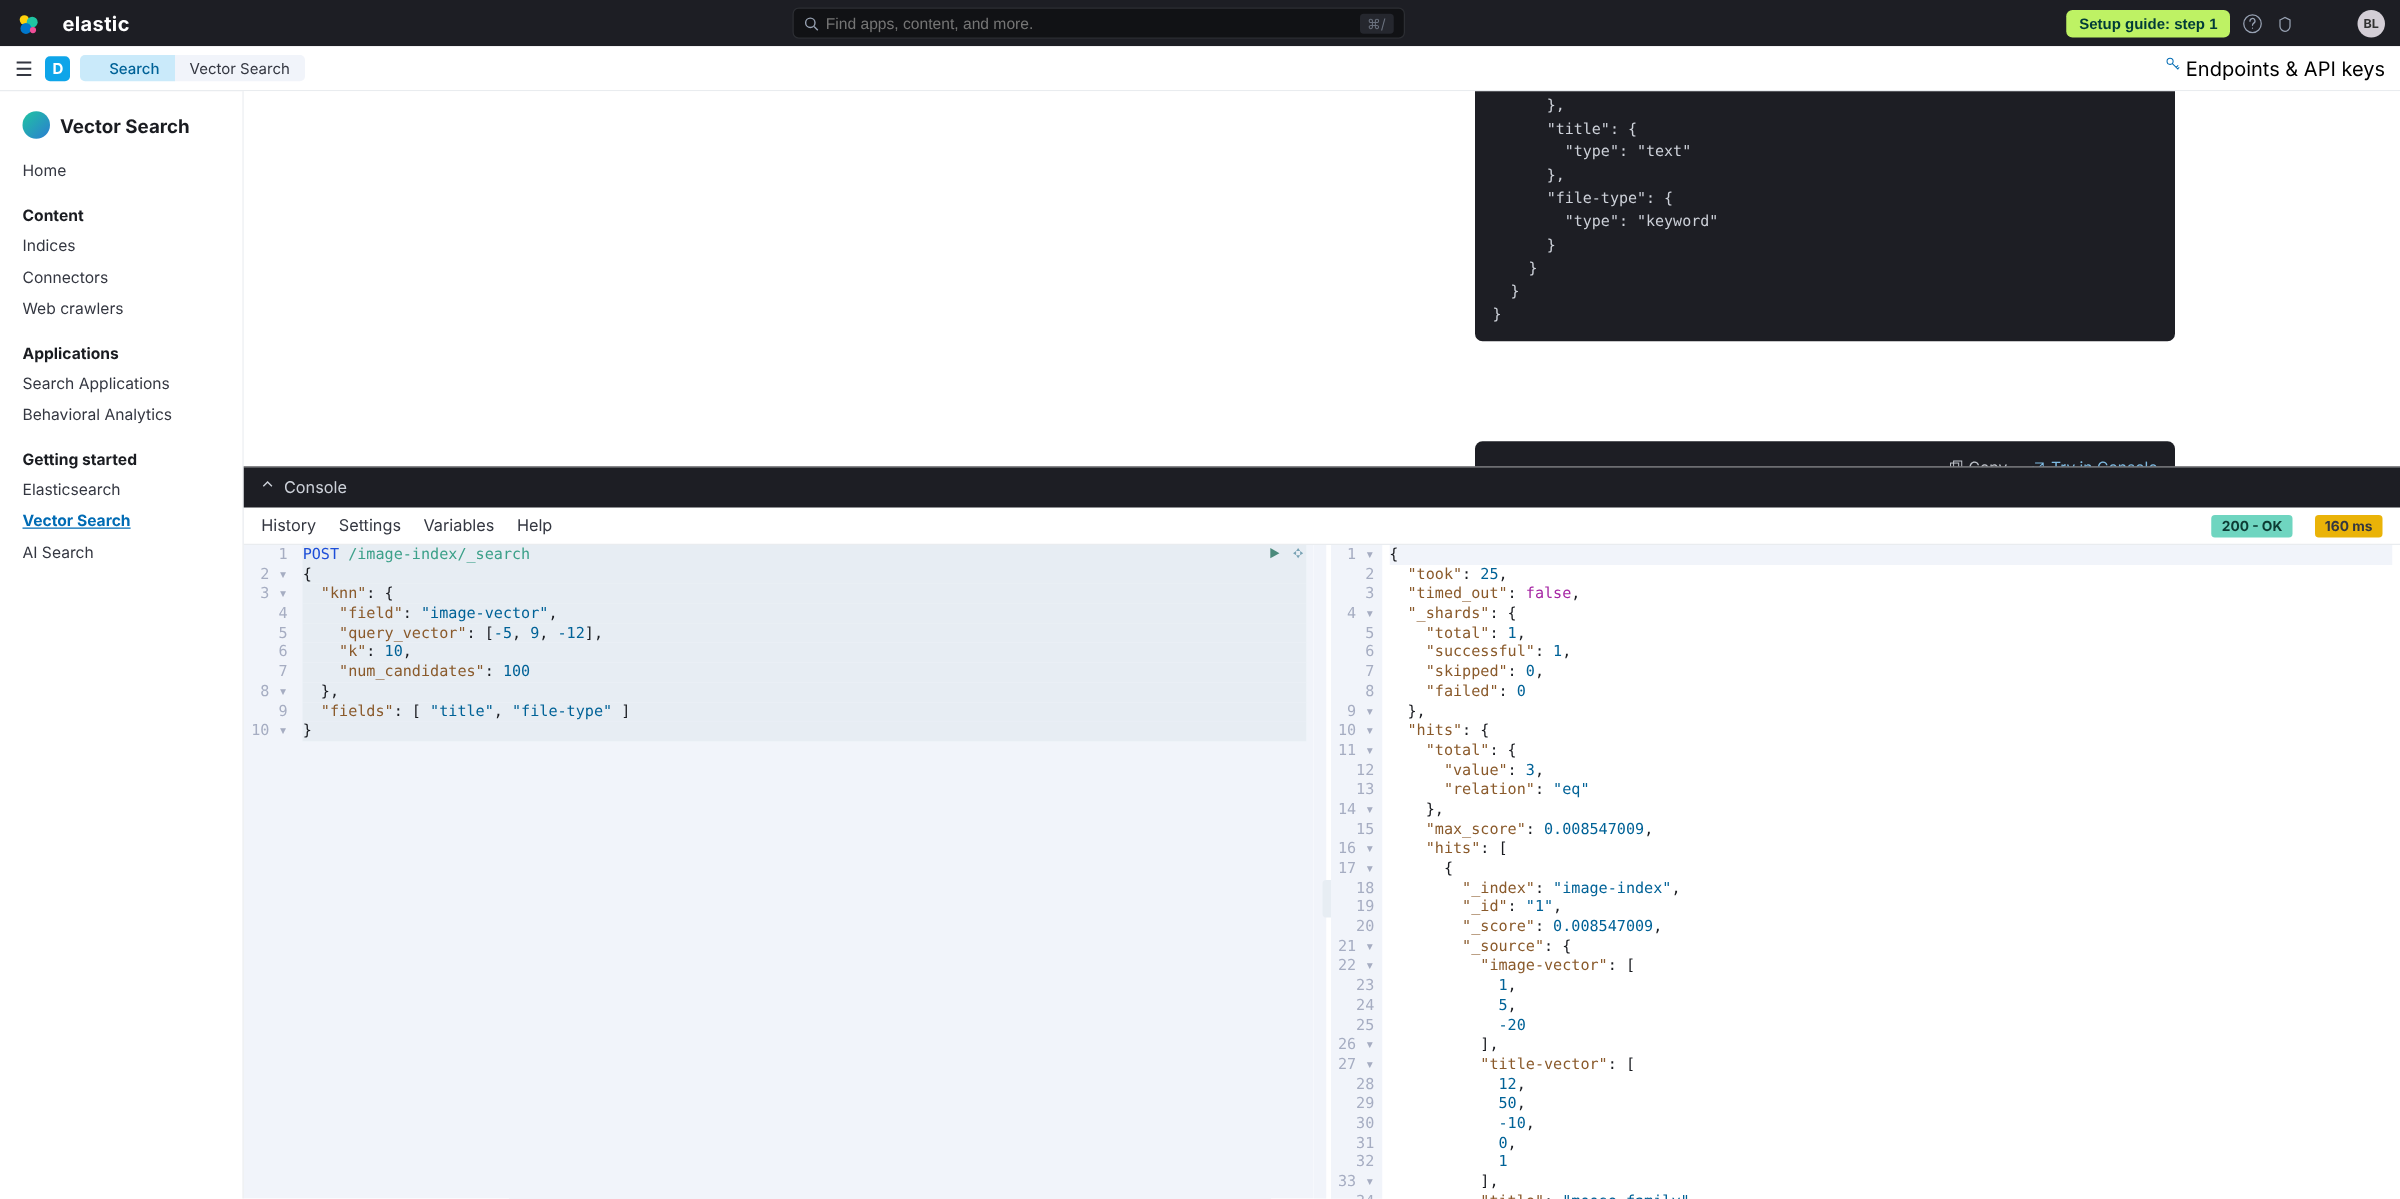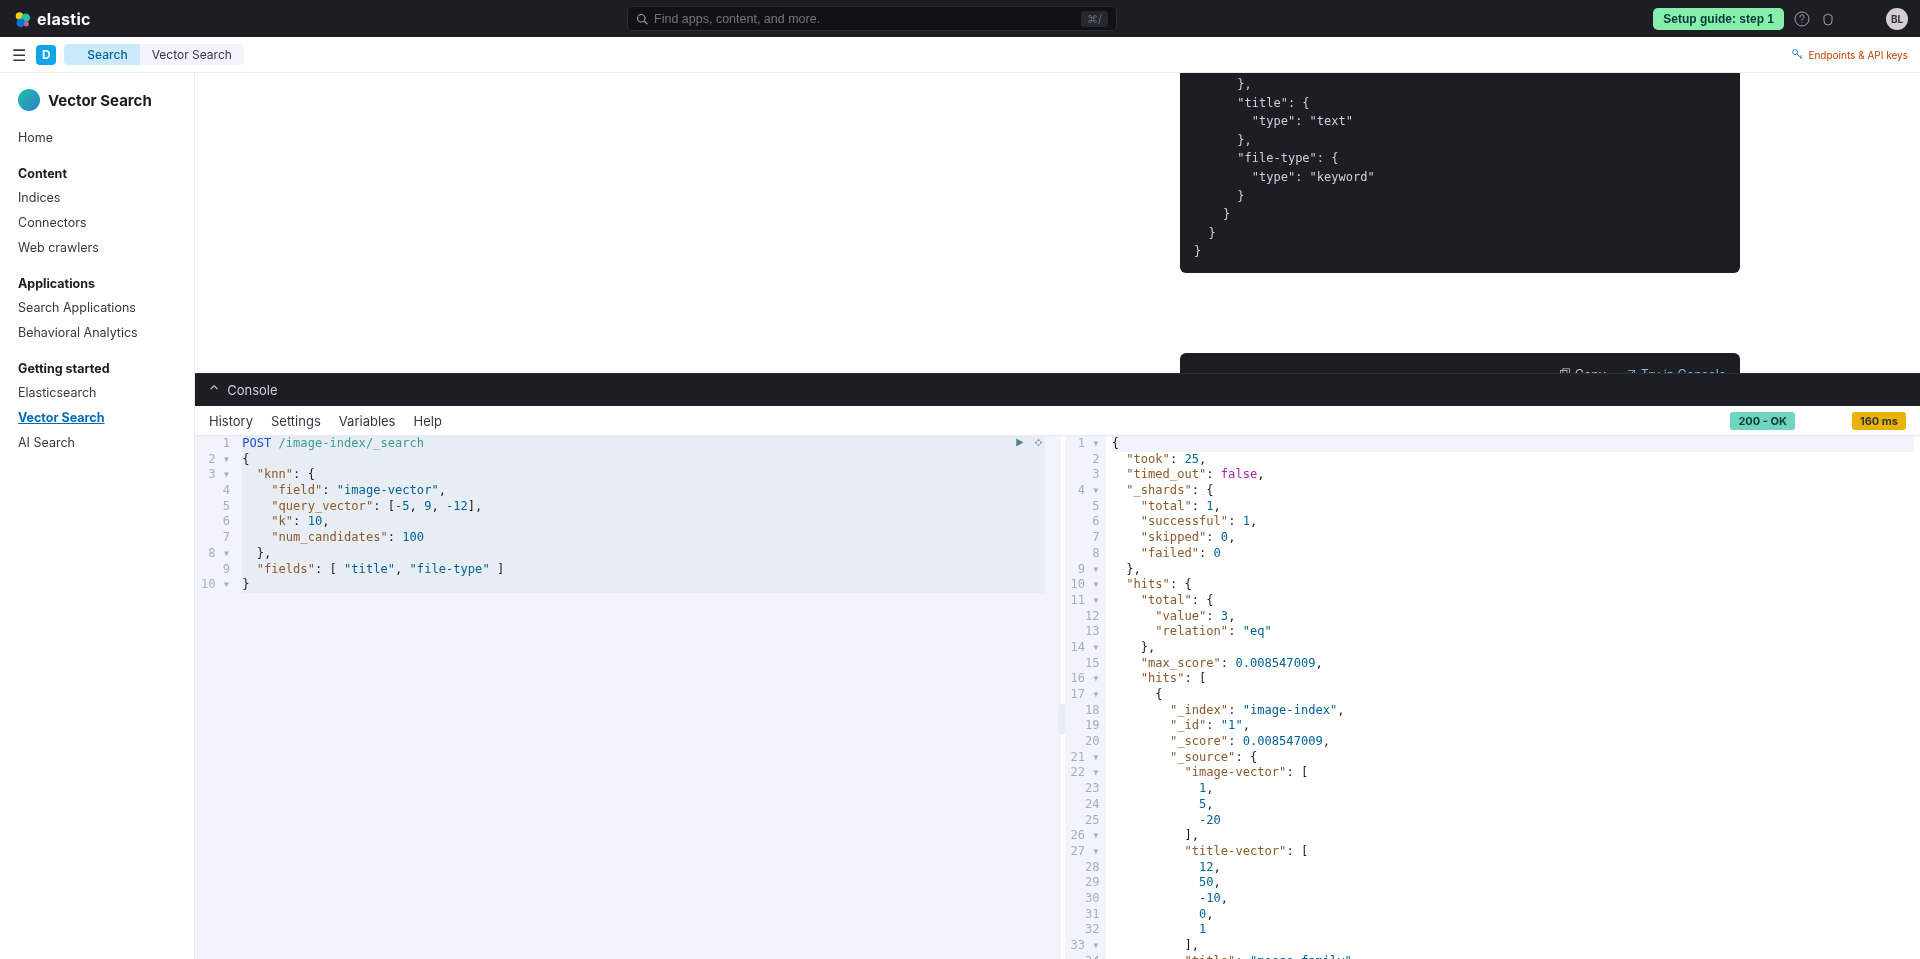--- a/index.html
+++ b/index.html
@@ -1,36 +1,36 @@
 <!DOCTYPE html>
 <html><head>
 <meta charset="utf-8">
 <style>
 * { margin:0; padding:0; box-sizing:border-box; }
 body { font-family: Inter, -apple-system, BlinkMacSystemFont, "Segoe UI", Helvetica, Arial, sans-serif; font-size:13px; background:#fff; color:#1a1c21; height:100vh; overflow:hidden; }
 .topbar { background:#1d1e24; height:37px; display:flex; align-items:center; padding:0 12px; gap:12px; }
-.elastic-logo { display:flex; align-items:center; gap:5px; text-decoration:none; }
+.elastic-logo { display:flex; align-items:center; gap:18px; text-decoration:none; }
 .elastic-logo-mark { width:20px; height:20px; }
 .elastic-logo-text { color:#fff; font-weight:700; font-size:16px; letter-spacing:0.3px; }
 .topbar-spacer { flex:1; }
 .search-global { width:490px; height:25px; background:rgba(0,0,0,0.4); border:1px solid #2c2e33; border-radius:5px; display:flex;align-items:center;padding:0 8px;gap:6px;color:#98a2b3;}
 .search-global input{ background:none; border:none; outline:none; flex:1; color:#98a2b3; font-size:12.5px;}
 .kbd{background:#25272e;border-radius:3px;padding:1px 6px;font-size:11px;color:#69707d;}
 .topbar-right{display:flex;align-items:center;gap:10px;}
-.setup-btn{background:#86efac;color:#003b38;font-weight:700;font-size:12px;padding:4px 10px;border-radius:5px;border:none;cursor:pointer;}
+.setup-btn{background:#bef264;color:#003b38;font-weight:700;font-size:12px;padding:4px 10px;border-radius:5px;border:none;cursor:pointer;}
 .icon-btn{color:#98a2b3;cursor:pointer;display:flex;align-items:center;}
 .avatar{width:22px;height:22px;border-radius:50%;background:#d3ced6;display:flex;align-items:center;justify-content:center;font-size:10px;font-weight:700;color:#333;margin-left:40px;}
 .subheader{height:36px;border-bottom:1px solid #e9ecef;display:flex;align-items:center;padding:0 12px;gap:10px;background:#fff;}
 .bcrumb{display:flex;align-items:center;gap:0;}
 .d-badge{width:20px;height:20px;border-radius:4px;background:#0ea5e9;color:#fff;font-weight:700;font-size:12px;display:flex;align-items:center;justify-content:center;margin-right:8px;}
 .crumb{font-size:12px;padding:3px 12px;color:#1a1c21;}
 .crumb.first{background:#caeafa;border-radius:4px 0 0 4px;color:#006297;font-weight:500;position:relative;padding-left:23px;}
 .crumb.sep{background:#f1f4fa;border-radius:0 4px 4px 0;position:relative;color:#343741;}
 .hamburger{font-size:16px;color:#343741;cursor:pointer;}
-.endpoints{color:#c2410c;font-size:10px;margin-left:auto;cursor:pointer;display:flex;align-items:flex-end;gap:4px;}
+.endpoints{color:#000000;font-size:16px;margin-left:auto;cursor:pointer;display:flex;align-items:flex-start;gap:4px;}
 .workspace{display:flex;height:calc(100vh - 73px);}
 .sidebar{width:195px;border-right:1px solid #e9ecef;padding:16px 18px;overflow-y:auto;}
 .side-head{display:flex;align-items:center;gap:8px;margin-bottom:14px;}
 .side-head-icon{width:22px;height:22px;border-radius:50%;background:linear-gradient(135deg,#20c4a2,#2b7dd1);}
 .side-head-txt{font-weight:700;font-size:15px;}
 .side-link{display:block;color:#343741;font-size:12.5px;padding:5px 0;cursor:pointer;}
 .side-section{font-weight:700;font-size:12.5px;margin-top:16px;margin-bottom:4px;}
 .side-link.active{color:#006bb4;font-weight:700;text-decoration:underline;}
 .main-area{flex:1;display:flex;flex-direction:column;min-width:0;}
 .content-scroll{flex:0 0 300px;overflow:hidden;position:relative;background:#fff;}
@@ -39,21 +39,21 @@
 .snippet2{top:280px;right:180px;}
 .snippet-actions{display:flex;justify-content:flex-end;gap:18px;margin-bottom:8px;color:#7fbbe2;}
 .snippet-actions span{font-family:Inter,Arial,sans-serif;font-size:12.5px;cursor:pointer;display:flex;align-items:center;gap:4px;}
 .snippet-actions .copy{color:#bfc3ca;}
 .console-wrap{flex:1;display:flex;flex-direction:column;min-height:0;border-top:1px solid #2c2e33;}
 .console-bar{background:#1d1e24;height:32px;display:flex;align-items:center;padding:0 14px;gap:8px;color:#cdd1d9;font-size:13px;}
 .console-chev{transform:rotate(0deg);display:inline-block;}
 .console-tabs{height:30px;display:flex;align-items:center;padding:0 14px;gap:18px;border-bottom:1px solid #e9ecef;font-size:13px;}
 .ctab{color:#343741;cursor:pointer;}
 .tab-spacer{flex:1;}
-.badge{font-size:11px;padding:2px 8px;border-radius:3px;font-weight:700;margin-left:39px;}
+.badge{font-size:11px;padding:2px 8px;border-radius:3px;font-weight:700;}
 .badge.ok{background:#6fd5c0;color:#0d3b34;}
 .badge.ms{background:#eab308;color:#343741;}
 .editor-split{flex:1;display:flex;min-height:0;}
 .editor-pane{flex:1;display:flex;min-width:0;position:relative;font-family:Menlo,Consolas,monospace;font-size:12.1px;line-height:1.3;overflow-y:auto;overflow-x:hidden;}
 .gutter{background:#f1f4fa;color:#a6adc2;text-align:right;padding:0 6px;user-select:none;flex-shrink:0;}
 .gutter div{height:15.7px;}
 .code-area{flex:1;padding:0 6px;white-space:pre;min-width:0;}
 .code-area div{height:15.7px;}
 .editor-pane.left{border-right:10px solid #f1f4fa;}
 .editor-pane.left .code-area{background:#f1f4fa;}

